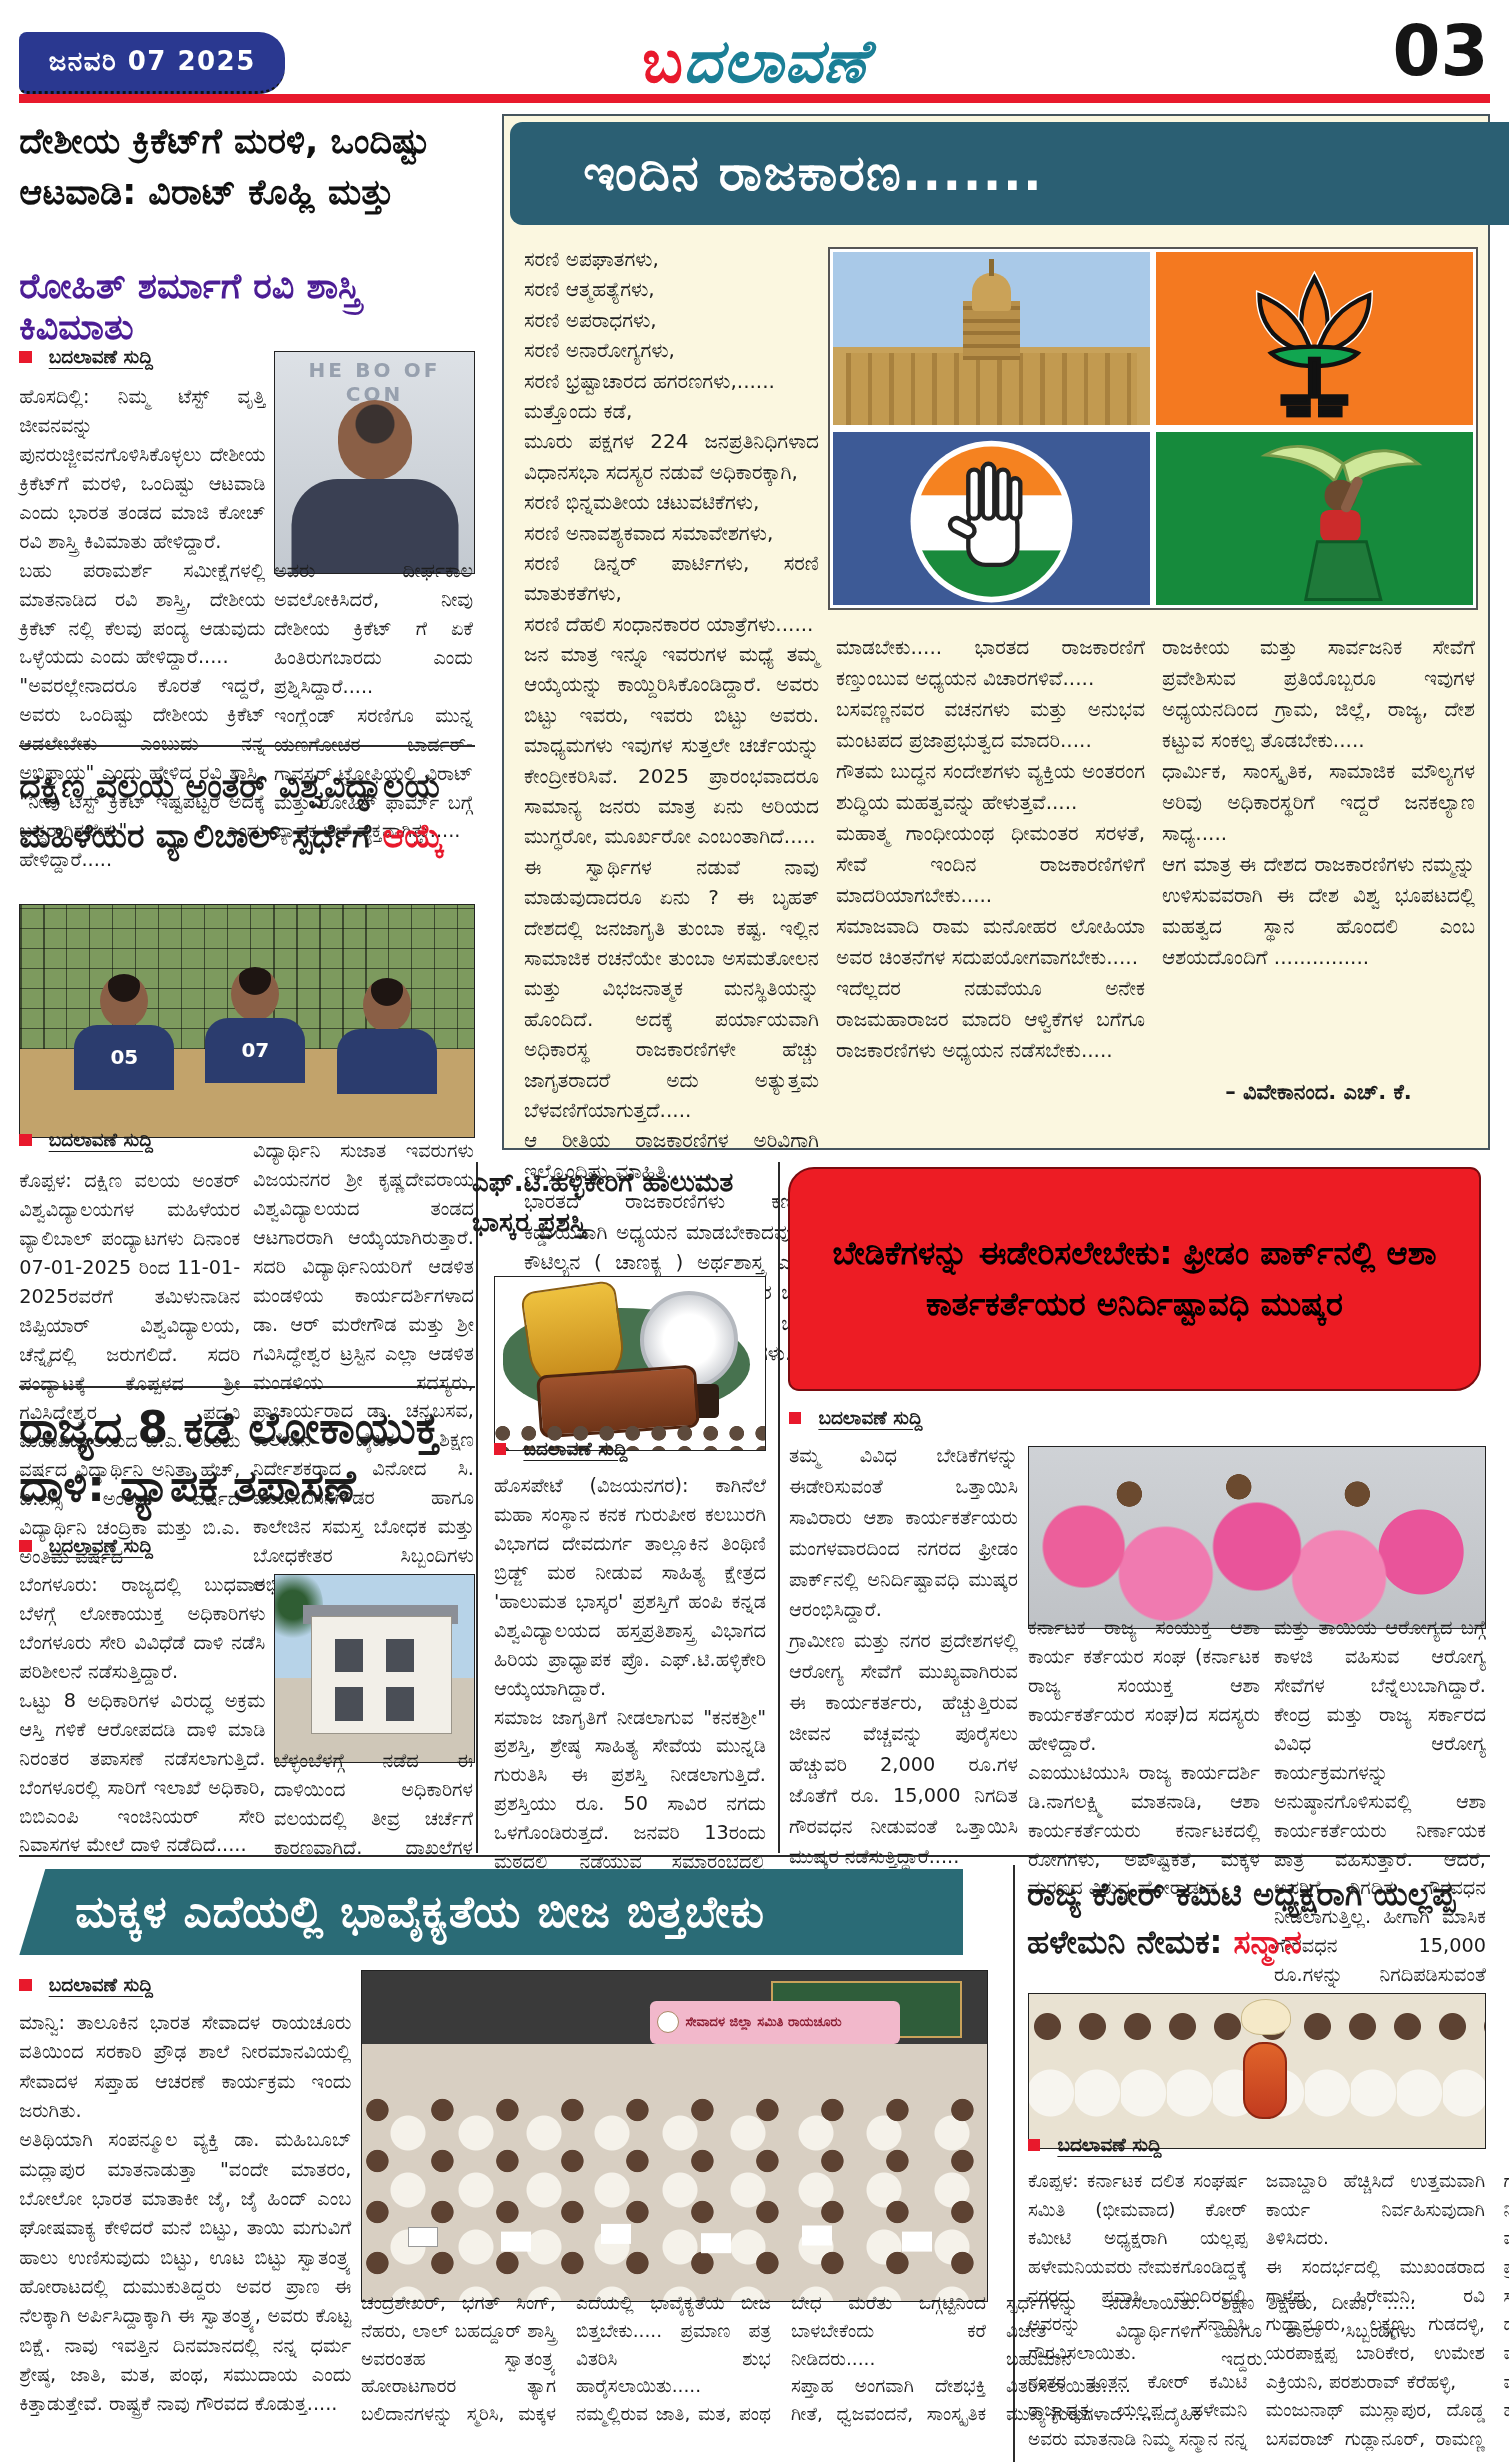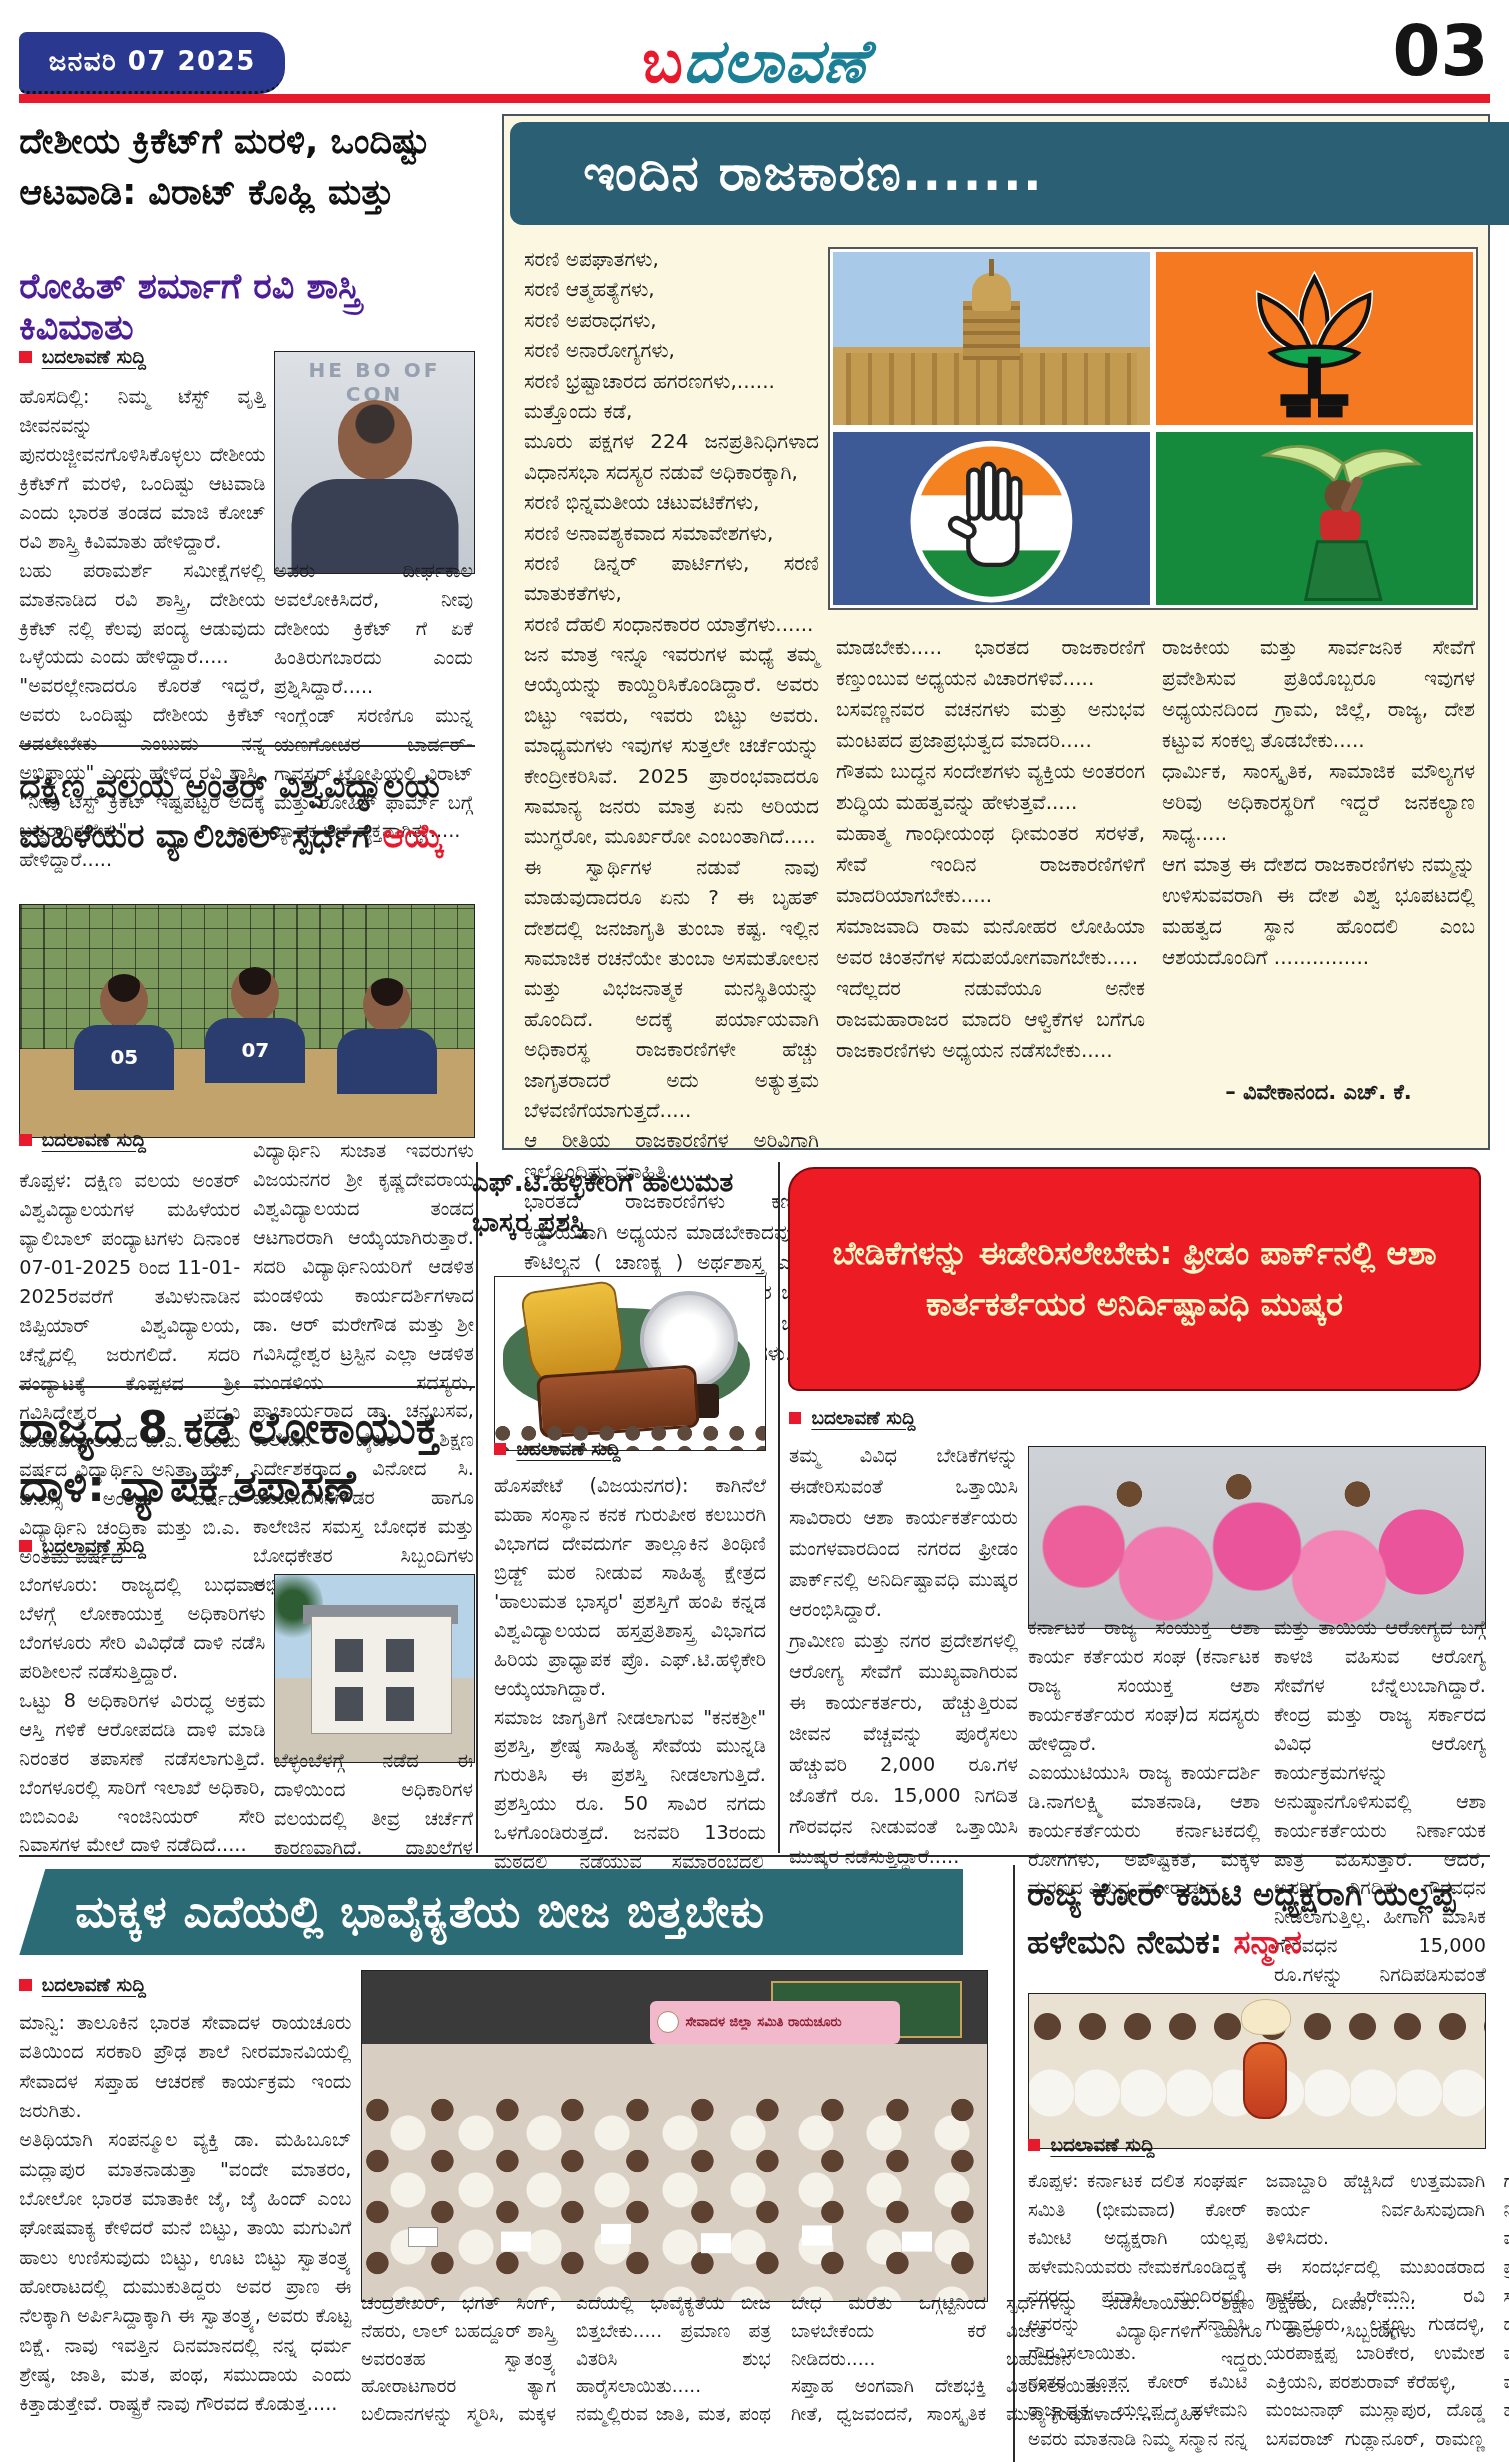--- a/index.html
+++ b/index.html
@@ -13,21 +13,21 @@
     border-radius:7.7px 26px 26px 7.7px;color:#fff;font-size:26px;font-weight:bold;
     line-height:59px;text-align:center;letter-spacing:1.5px;border-bottom:3.1px dotted #111;}
   .masthead{left:0;right:0;top:26px;text-align:center;font-size:60px;font-weight:800;letter-spacing:0.8px;}
   .masthead .m-first{color:#e8192c;}
   .masthead .m-rest{color:#1b7f96;font-style:italic;}
   .page-num{right:21.6px;top:10.8px;font-size:69px;font-weight:800;color:#151515;}
   .red-rule{left:19.3px;top:94px;width:1471px;height:8.5px;background:#e8192c;}
   
   .hline{background:#2b2b2b;height:1.5px;}
   .vline{background:#2b2b2b;width:1.5px;}
-  .byline{display:flex;align-items:center;gap:10px;}
+  .byline{display:flex;align-items:center;gap:17px;}
   .byline .sq{width:12.4px;height:12.4px;background:#e8192c;display:inline-block;}
   .byline .byline-text{font-weight:bold;font-size:18.5px;text-decoration:underline;text-underline-offset:5.4px;}
   .body-text{font-size:19.3px;line-height:1.5;}
   .photo{position:absolute;border:1.5px solid #222;overflow:hidden;background:#ddd;margin-top:24px;}
   
   .h-cricket-black{left:19.3px;top:116px;width:456px;font-size:35px;line-height:1.45;font-weight:800;color:#111;}
   .h-cricket-red{left:19.3px;top:266px;width:463px;font-size:35px;font-weight:800;color:#4c1d95;}
   .cricket-byline{left:19.3px;top:346px;}
   .cricket-left{left:19.3px;top:383px;width:246px;height:357px;}
   .cricket-photo{left:274px;top:327px;width:199px;height:221px;background:linear-gradient(#dde1e6,#c3c9d0);}
@@ -98,21 +98,21 @@
   .award-img .pbase{position:absolute;left:159px;top:107px;width:65px;height:34px;background:#2e1d14;border-radius:4.6px;}
   .award-img .plaque{position:absolute;left:43px;top:93px;width:154px;height:57px;transform:rotate(-4deg);
       background:linear-gradient(#a0522d,#6e3418);border-radius:10.8px;border:3.1px solid #4e2410;}
   .award-img .crowd{position:absolute;left:0;bottom:0;width:100%;height:26px;
       background-image:radial-gradient(circle at 7.7px 9.3px,#5d4a3c 7px,transparent 7.7px);background-size:26px 20px;}
   .award-byline{left:494px;top:1438px;}
   .award-body{left:494px;top:1472px;width:272px;height:378px;}
   
   .asha-box{left:788px;top:1167px;width:693px;height:224px;background:#ed1c24;border-radius:26px 10.8px 26px 10.8px;
       border:2.3px solid #7a0c10;box-sizing:border-box;display:flex;align-items:center;justify-content:center;}
-  .asha-box .t{color:#fef9c3;font-size:32px;line-height:1.6;font-weight:800;text-align:center;padding:0 23px;}
+  .asha-box .t{color:#000000;font-size:32px;line-height:1.6;font-weight:800;text-align:center;padding:0 23px;}
   .asha-byline{left:789px;top:1407px;}
   .asha-col1{left:789px;top:1441px;width:229px;height:412px;font-size:19.3px;line-height:1.6;}
   .asha-photo{left:1028px;top:1422px;width:456px;height:181px;
       background:
         radial-gradient(circle at 12% 55%, #ec5f9b 0 40px, transparent 42px),
         radial-gradient(circle at 30% 70%, #f07ab0 0 46px, transparent 48px),
         radial-gradient(circle at 50% 55%, #e9549a 0 43px, transparent 45px),
         radial-gradient(circle at 68% 72%, #f285b5 0 46px, transparent 48px),
         radial-gradient(circle at 86% 58%, #e9549a 0 42px, transparent 43px),
         radial-gradient(circle at 22% 26%, #6b4a2f 0 12.4px, transparent 13px),

